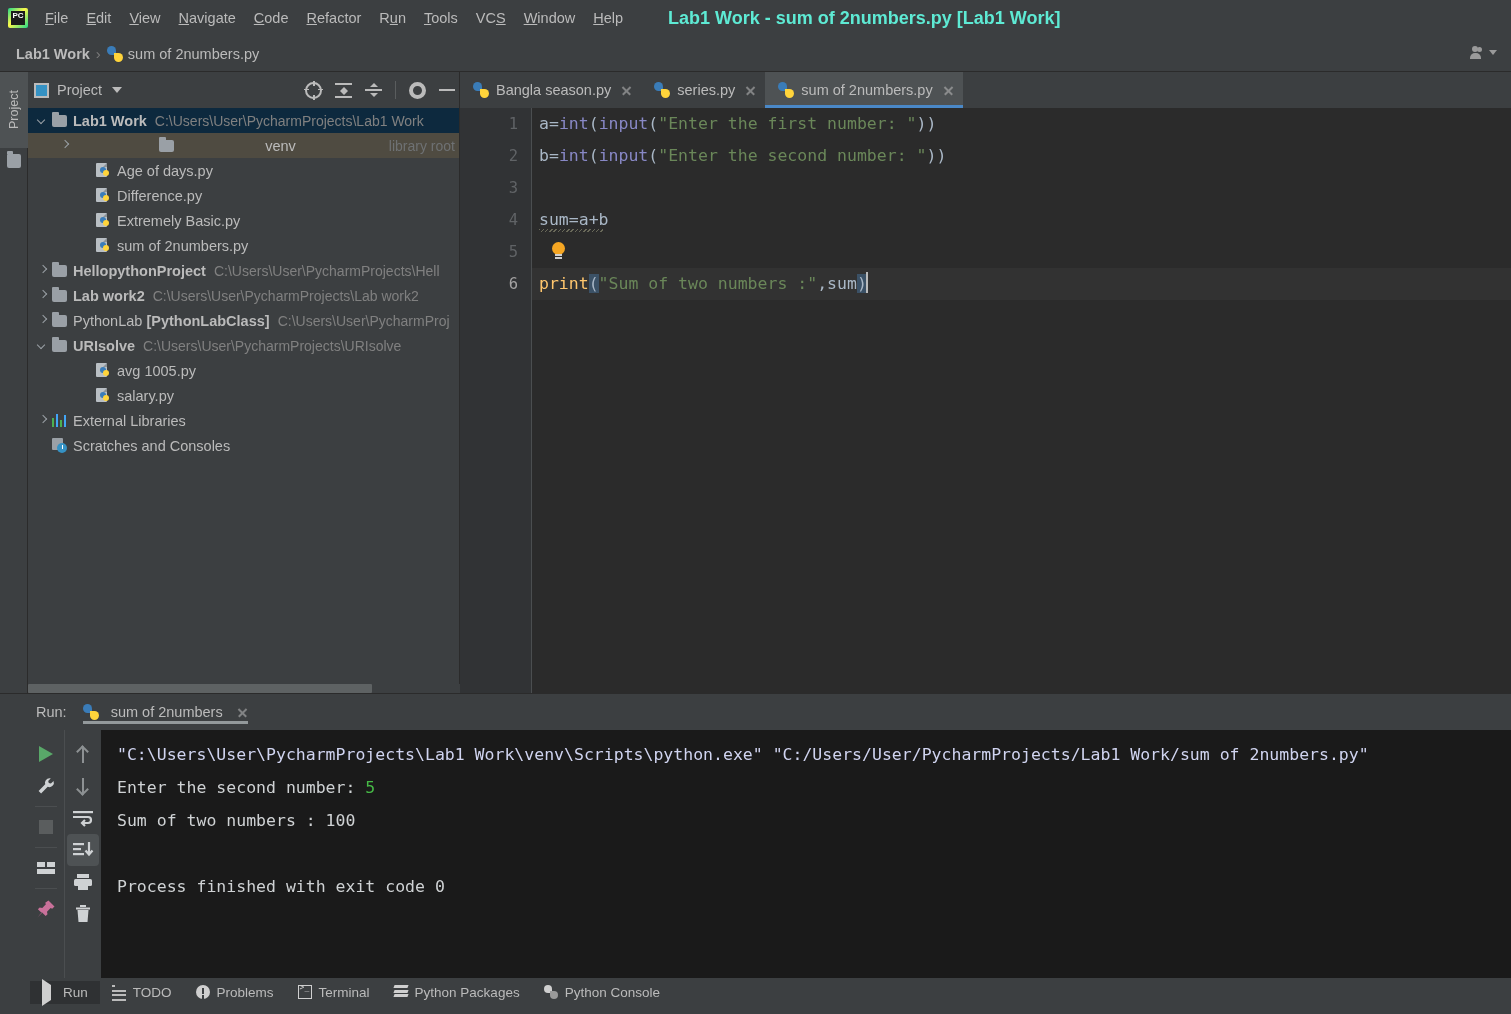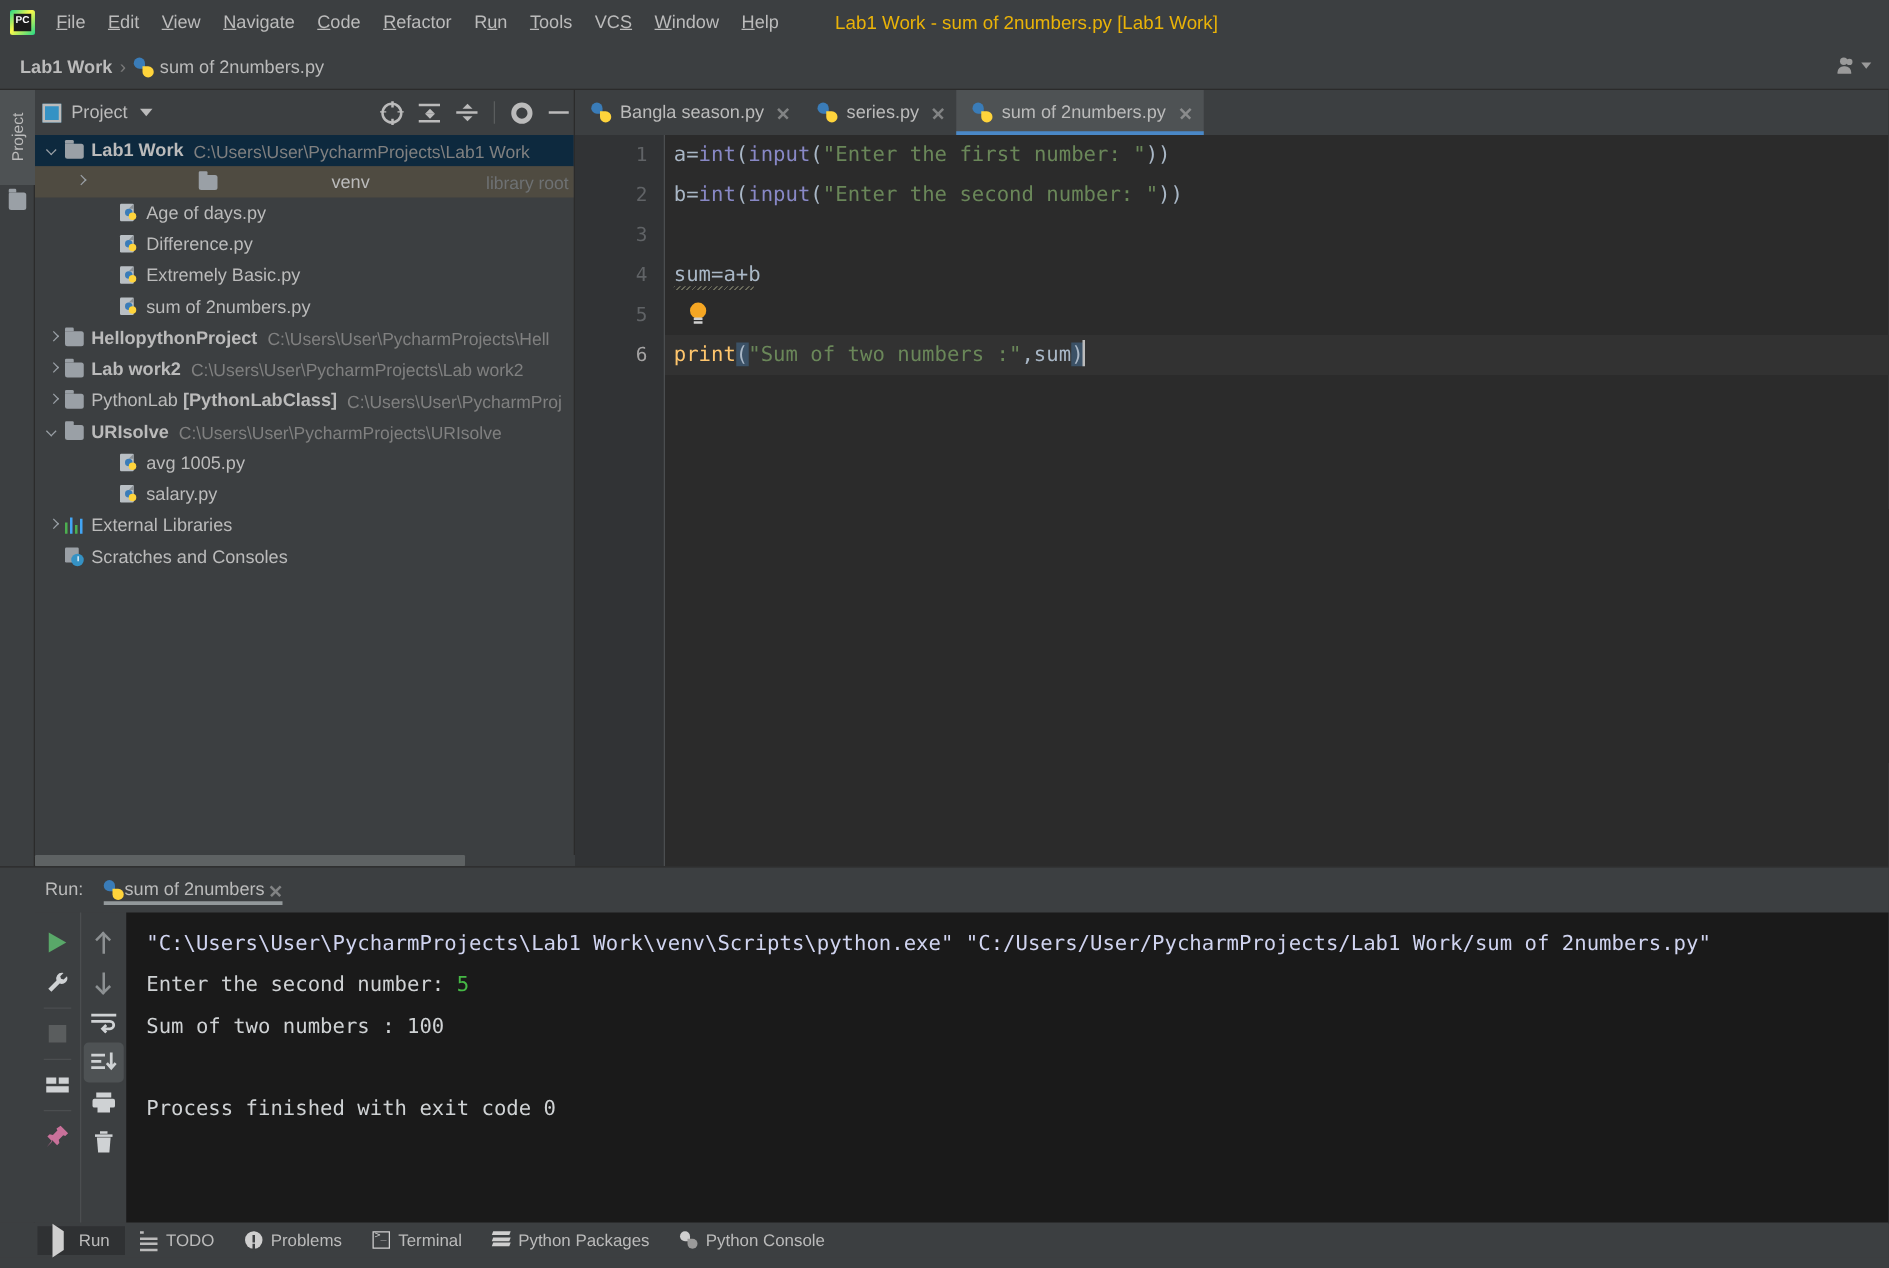--- a/index.html
+++ b/index.html
@@ -31,21 +31,21 @@
     position:absolute; z-index:2; left:0; right:0; top:3px;
     text-align:center; font-size:8px; font-weight:bold; color:#fff;
     line-height:9px;
   }
   .menu-item{
     padding:2px 9px; font-size:14.5px; color:#bbbbbb; cursor:default;
     white-space:nowrap;
   }
   .menu-item u{ text-decoration:underline; }
   .win-title{
-    margin-left:36px; font-size:15px; color:#eab308; white-space:nowrap;
+    margin-left:36px; font-size:18px; color:#5eead4; white-space:nowrap;font-weight:bold;
   }
 
   
   .navbar{
     position:absolute; left:0; top:36px; width:1511px; height:36px;
     background:#3c3f41; border-bottom:1px solid #2b2b2b;
     display:flex; align-items:center; padding-left:16px;
   }
   .crumb{ font-size:14.5px; color:#bbbbbb; white-space:nowrap; }
   .crumb.bold{ font-weight:bold; }
@@ -235,21 +235,21 @@
   .runwin{
     position:absolute; left:0; top:693px; width:1511px; height:285px;
     background:#3c3f41; border-top:1px solid #2b2b2b;
   }
   .run-header{
     position:absolute; left:28px; top:0; width:1483px; height:36px;
     display:flex; align-items:center; padding-left:8px; gap:10px;
   }
   .run-label{ font-size:14.5px; color:#bbbbbb; }
   .run-tab{
-    display:flex; align-items:center; gap:1px; font-size:14.5px; color:#bbbbbb;
+    display:flex; align-items:center; gap:12px; font-size:14.5px; color:#bbbbbb;
     position:relative; padding:0 4px 0 6px; height:36px;
   }
   .run-tab:after{
     content:""; position:absolute; left:6px; right:4px; bottom:6px; height:3px; background:#93999b;
   }
   .pyico{ width:16px;height:16px;position:relative;flex:none; }
   .pyico .a{position:absolute;left:0;top:0;width:9px;height:9px;border-radius:50% 50% 0 50%;background:#3a7cb8;}
   .pyico .b{position:absolute;right:0;bottom:0;width:9px;height:9px;border-radius:0 50% 50% 50%;background:#ffd43b;}
   .run-tab .x{ width:11px;height:11px;position:relative;opacity:.55;margin-left:2px; }
   .run-tab .x:before,.run-tab .x:after{content:"";position:absolute;left:0;top:5px;width:11px;height:1.5px;background:#bbb;}

